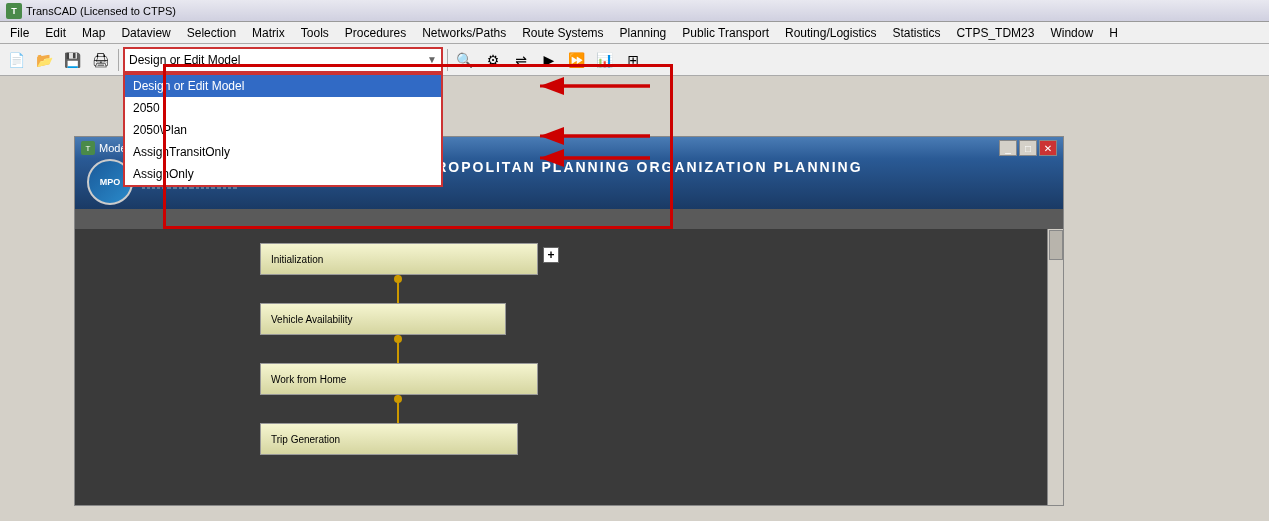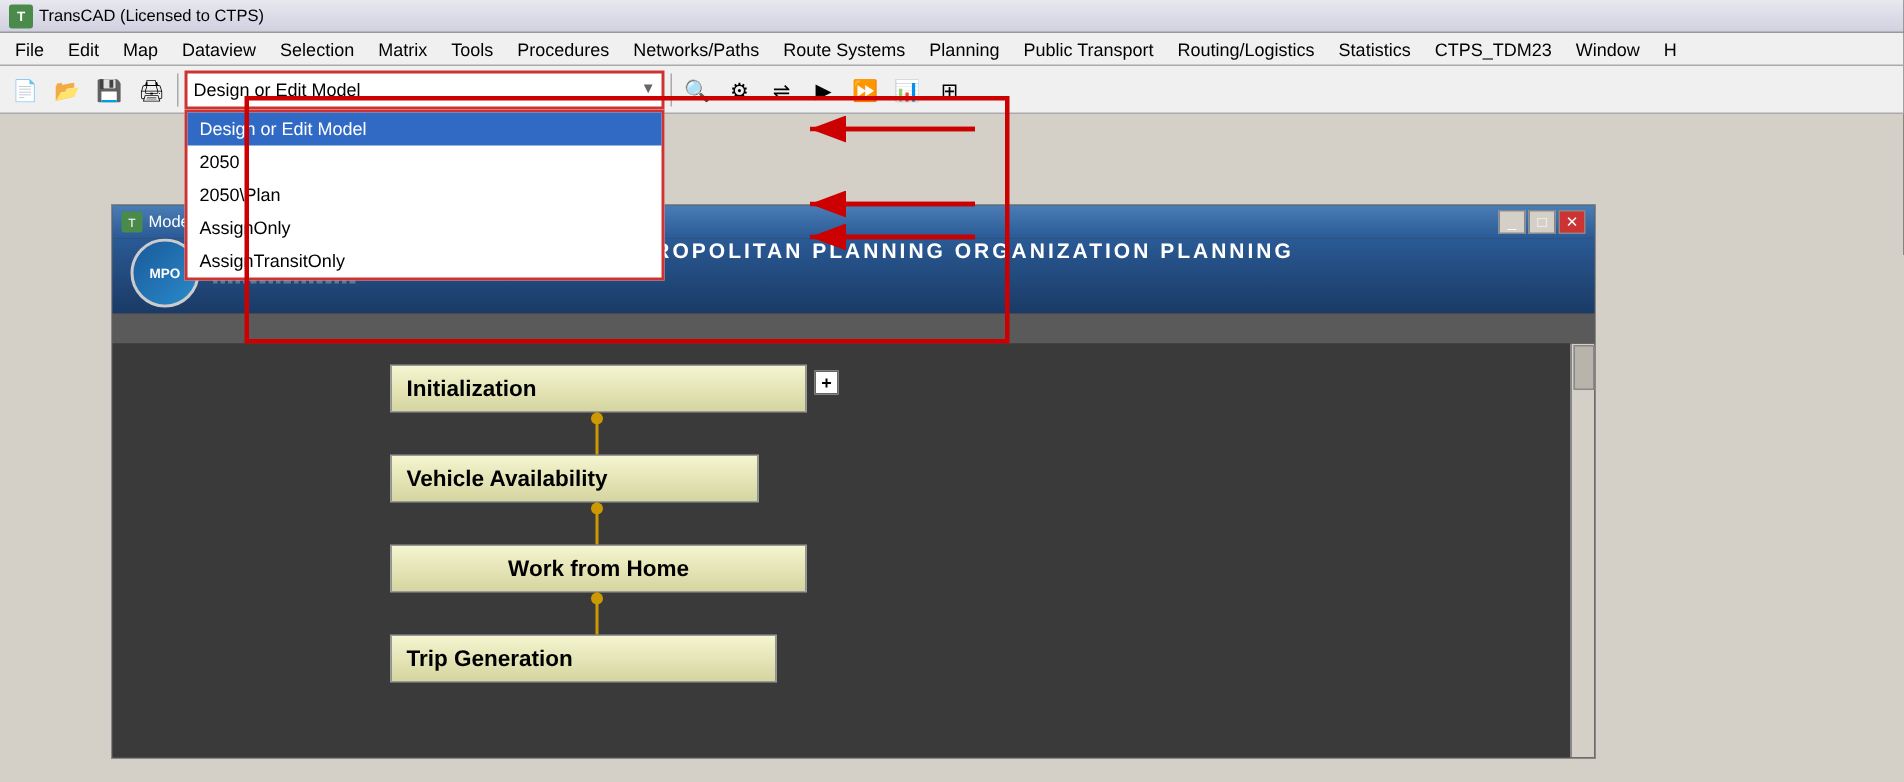--- a/index.html
+++ b/index.html
@@ -219,23 +219,22 @@
       height: 20px;
     }
 
     
     .flow-box {
       position: absolute;
       background: linear-gradient(to bottom, #f5f5d0, #d5d5a0);
       border: 1px solid #999;
       display: flex; align-items: center;
       padding: 4px 10px;
-      font-size: 15px;
+      font-size: 10px;
       color: #000;
-      font-weight: bold;
     }
     .flow-connector {
       position: absolute;
       width: 2px;
       background: #cc9900;
     }
     .flow-connector-dot {
       position: absolute;
       width: 8px; height: 8px;
       background: #cc9900;
@@ -290,22 +289,22 @@
   <div class="dropdown-container">
     <div class="dropdown-select">
       <span>Design or Edit Model</span>
       <span class="arrow">▼</span>
     </div>
 
     <div class="dropdown-menu">
       <div class="dropdown-option selected">Design or Edit Model</div>
       <div class="dropdown-option">2050</div>
       <div class="dropdown-option">2050\Plan</div>
+      <div class="dropdown-option">AssignTransitOnly</div>
       <div class="dropdown-option">AssignOnly</div>
-      <div class="dropdown-option">AssignTransitOnly</div>
     </div>
   </div>
 
   <div class="toolbar-separator"></div>
   <div class="toolbar-btn" title="Search">🔍</div>
   <div class="toolbar-btn" title="Settings">⚙</div>
   <div class="toolbar-btn" title="Connect">⇌</div>
   <div class="toolbar-btn" title="Run">▶</div>
   <div class="toolbar-btn" title="Run All">⏩</div>
   <div class="toolbar-btn" title="Report">📊</div>
@@ -385,21 +384,21 @@
     <div class="flow-connector-dot" style="position:absolute; left:319px; top:46px;"></div>
     <div class="flow-connector" style="left:322px; top:46px; height:28px;"></div>
 
     <div class="flow-box" style="left:185px; top:74px; width:246px; height:32px;">
       <span>Vehicle Availability</span>
     </div>
 
     <div class="flow-connector-dot" style="position:absolute; left:319px; top:106px;"></div>
     <div class="flow-connector" style="left:322px; top:106px; height:28px;"></div>
 
-    <div class="flow-box" style="left:185px; top:134px; width:278px; height:32px;justify-content:center;">
+    <div class="flow-box" style="left:185px; top:134px; width:278px; height:32px;">
       <span>Work from Home</span>
     </div>
 
     <div class="flow-connector-dot" style="position:absolute; left:319px; top:166px;"></div>
     <div class="flow-connector" style="left:322px; top:166px; height:28px;"></div>
 
     <div class="flow-box" style="left:185px; top:194px; width:258px; height:32px;">
       <span>Trip Generation</span>
     </div>
 

